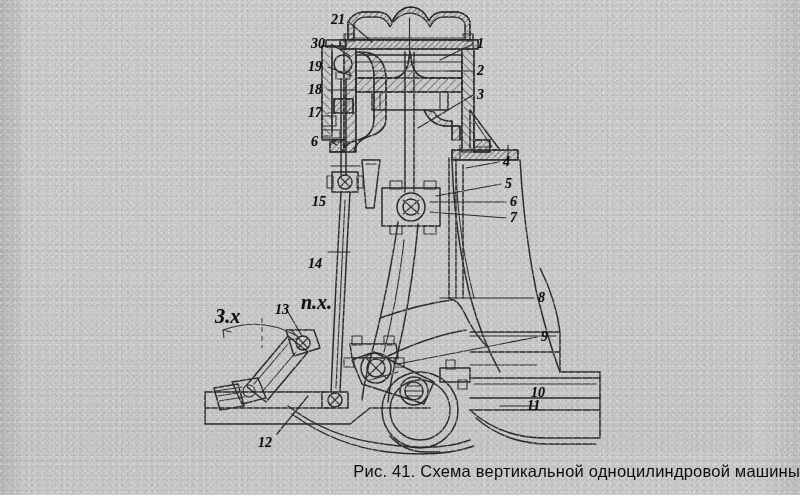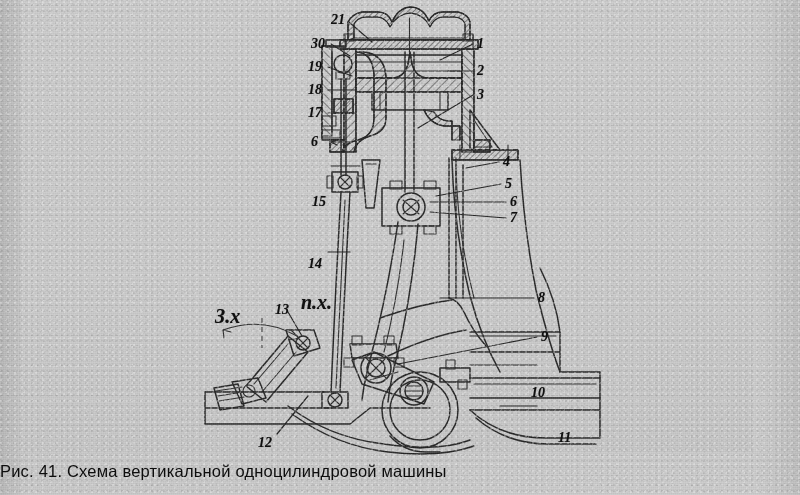--- a/index.html
+++ b/index.html
@@ -48,21 +48,21 @@
     position:absolute;
     font-family:"Liberation Serif", serif;
     font-style:italic;font-weight:700;
     font-size:14px;color:#101010;
     line-height:1;white-space:nowrap;
     text-shadow:0 0 1px rgba(0,0,0,.35);
   }
   .lbl.small{font-size:20px;}
   .caption{
     position:absolute;left:0;top:462px;width:800px;
-    text-align:left;
+    text-align:right;
     font-family:"Liberation Sans", sans-serif;
     font-size:16.5px;color:#0d0d0d;font-weight:400;
     letter-spacing:.2px;
   }
 </style>
 </head>
 <body>
 
 <div id="page">
 
@@ -362,21 +362,21 @@
       <div class="lbl" style="left: 477px; top: 37px;">1</div>
       <div class="lbl" style="left: 477px; top: 64px;">2</div>
       <div class="lbl" style="left: 477px; top: 88px;">3</div>
       <div class="lbl" style="left: 503px; top: 155px;">4</div>
       <div class="lbl" style="left: 505px; top: 177px;">5</div>
       <div class="lbl" style="left: 510px; top: 195px;">6</div>
       <div class="lbl" style="left: 510px; top: 211px;">7</div>
       <div class="lbl" style="left: 538px; top: 291px;">8</div>
       <div class="lbl" style="left: 541px; top: 330px;">9</div>
       <div class="lbl" style="left: 531px; top: 358px; margin-top: 28px;">10</div>
-      <div class="lbl" style="left: 558px; top: 399px; margin-top: 32px;">11</div>
+      <div class="lbl" style="left: 527px; top: 399px;">11</div>
       <div class="lbl" style="left: 275px; top: 303px;">13</div>
       <div class="lbl" style="left: 258px; top: 436px; text-align: center;">12</div>
       <div class="lbl small" style="left: 215px; top: 306px;">З.х</div>
       <div class="lbl small" style="left: 301px; top: 292px;">п.х.</div>
     </div>
 
   <div class="caption">Рис. 41. Схема вертикальной одноцилиндровой машины</div>
 </div>
 
 </body></html>

